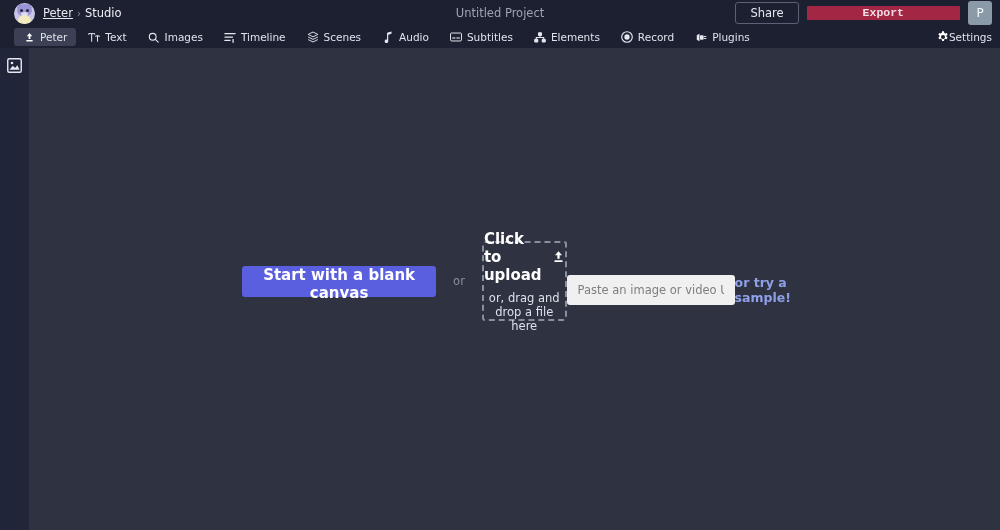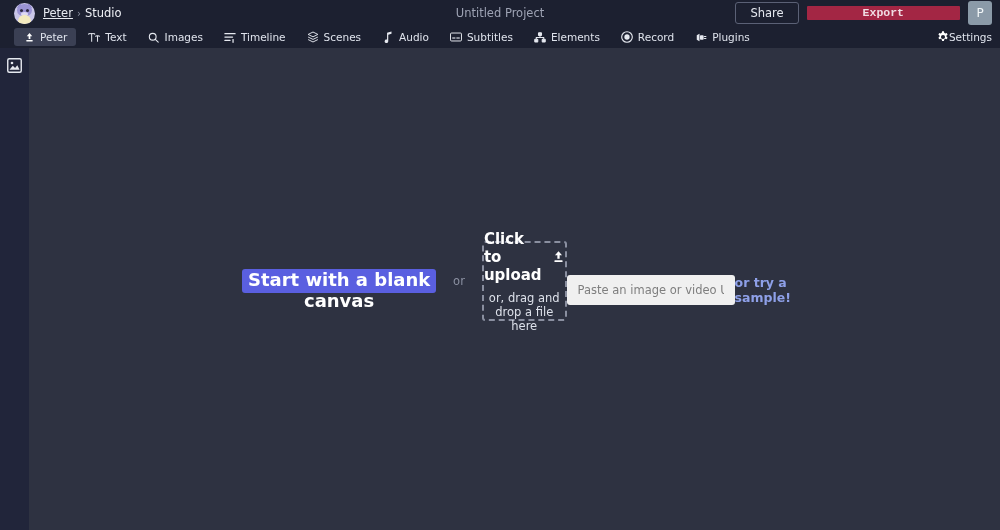--- a/index.html
+++ b/index.html
@@ -126,22 +126,22 @@
   }
 
   .center-wrap {
     display: flex; align-items: center;
     gap: 0;
     margin-top: -16px;
   }
 
   .blank-canvas-btn {
     background: #5a5fe0; color: #ffffff; border: none;
-    font-size: 18px; font-weight: bold;
-    width: 194px; height: 24px; border-radius: 3px; cursor: pointer;
+    font-size: 15px; font-weight: bold;
+    width: 194px; height: 31px; border-radius: 3px; cursor: pointer;
     font-family: inherit;
   }
   .or-text { font-size: 11.5px; color: #8b90a1; margin: 0 17px; }
 
   .right-col { display: flex; flex-direction: row; align-items: center; width: 305px; }
 
   .dropzone {
     width: 305px; height: 80px;
     border: 2px dashed #8a8fa0;
     border-radius: 3px;

